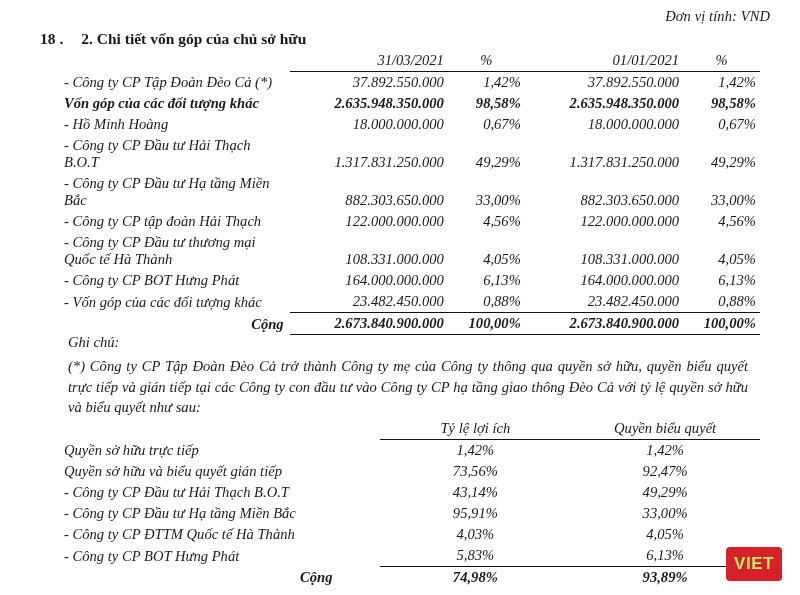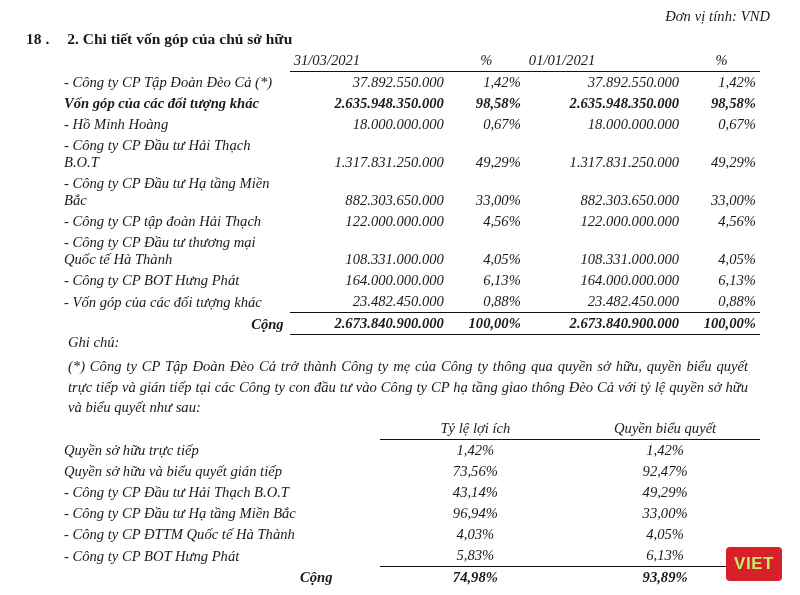--- a/index.html
+++ b/index.html
@@ -26,21 +26,21 @@
     position: absolute;
     top: 8px;
     right: 30px;
     font-style: italic;
     font-size: 14.5px;
     letter-spacing: 0.1px;
   }
   .title-row {
     position: absolute;
     top: 30px;
-    left: 26px;
+    left: 40px;
     font-weight: bold;
     font-size: 15.5px;
     white-space: nowrap;
   }
   .title-row .num {
     margin-right: 18px;
   }
   table.main {
     position: absolute;
     top: 50px;
@@ -59,21 +59,21 @@
   .col-v2 { width: 165px; text-align: right; font-style: italic; }
   .col-p2 { width: 75px; text-align: right; font-style: italic; }
 
   .hdr td {
     font-style: italic;
     text-align: center;
     border-bottom: 1.2px solid #111;
     padding-bottom: 2px;
   }
   .hdr td.col-label { border-bottom: none; }
-  .hdr td.col-v1, .hdr td.col-v2 { text-align: left; }
+  .hdr td.col-v1, .hdr td.col-v2 { text-align: right; }
   .hdr td.col-p1, .hdr td.col-p2 { text-align: center; }
 
   tr.bold td { font-weight: bold; font-style: italic; margin-top: 8px; }
   tr.total td {
     font-weight: bold;
     font-style: italic;
     border-top: 1.2px solid #111;
     border-bottom: 1.2px solid #111;
   }
   tr.total td.col-label { text-align: right; padding-right: 6px; border-top: none; border-bottom: none;}
@@ -258,21 +258,21 @@
           <td class="s-c1">73,56%</td>
           <td class="s-c2">92,47%</td>
         </tr>
         <tr>
           <td class="s-label">- Công ty CP Đầu tư Hải Thạch B.O.T</td>
           <td class="s-c1">43,14%</td>
           <td class="s-c2">49,29%</td>
         </tr>
         <tr>
           <td class="s-label">- Công ty CP Đầu tư Hạ tầng Miền Bắc</td>
-          <td class="s-c1">96,94%</td>
+          <td class="s-c1">95,91%</td>
           <td class="s-c2">33,00%</td>
         </tr>
         <tr>
           <td class="s-label">- Công ty CP ĐTTM Quốc tế Hà Thành</td>
           <td class="s-c1">4,03%</td>
           <td class="s-c2">4,05%</td>
         </tr>
         <tr>
           <td class="s-label">- Công ty CP BOT Hưng Phát</td>
           <td class="s-c1">5,83%</td>

